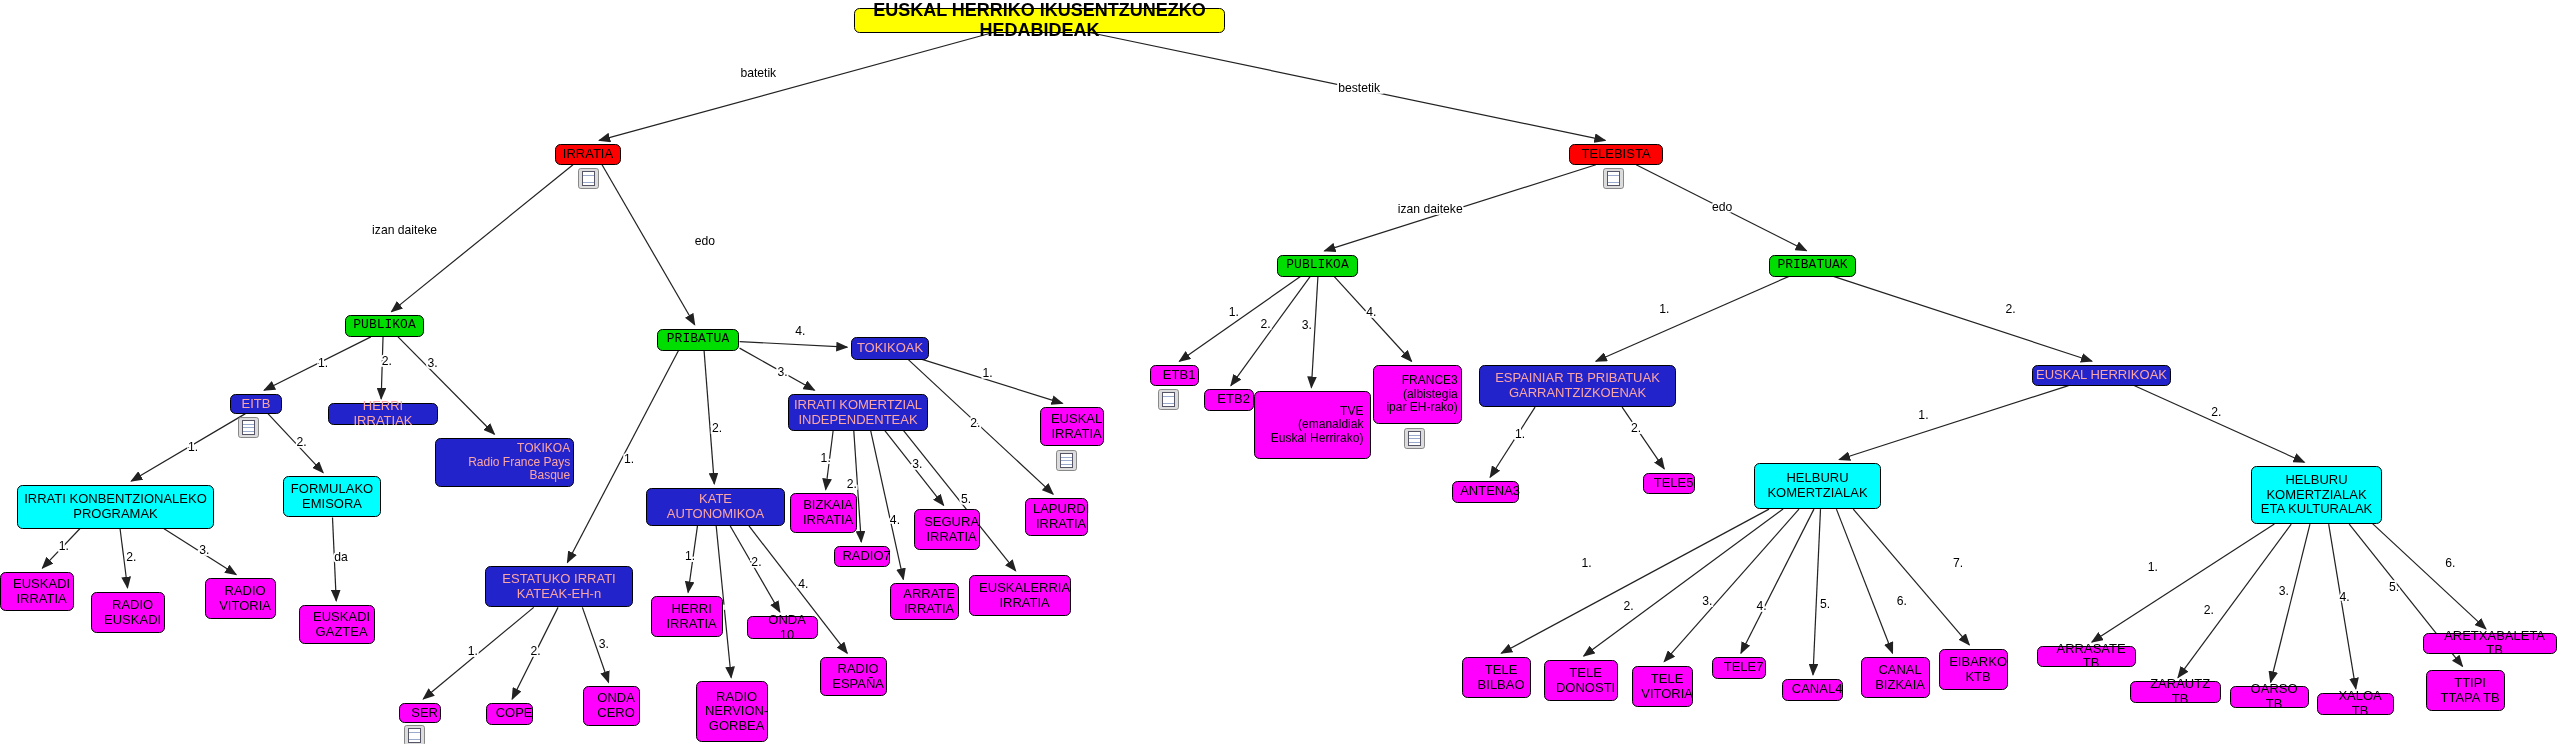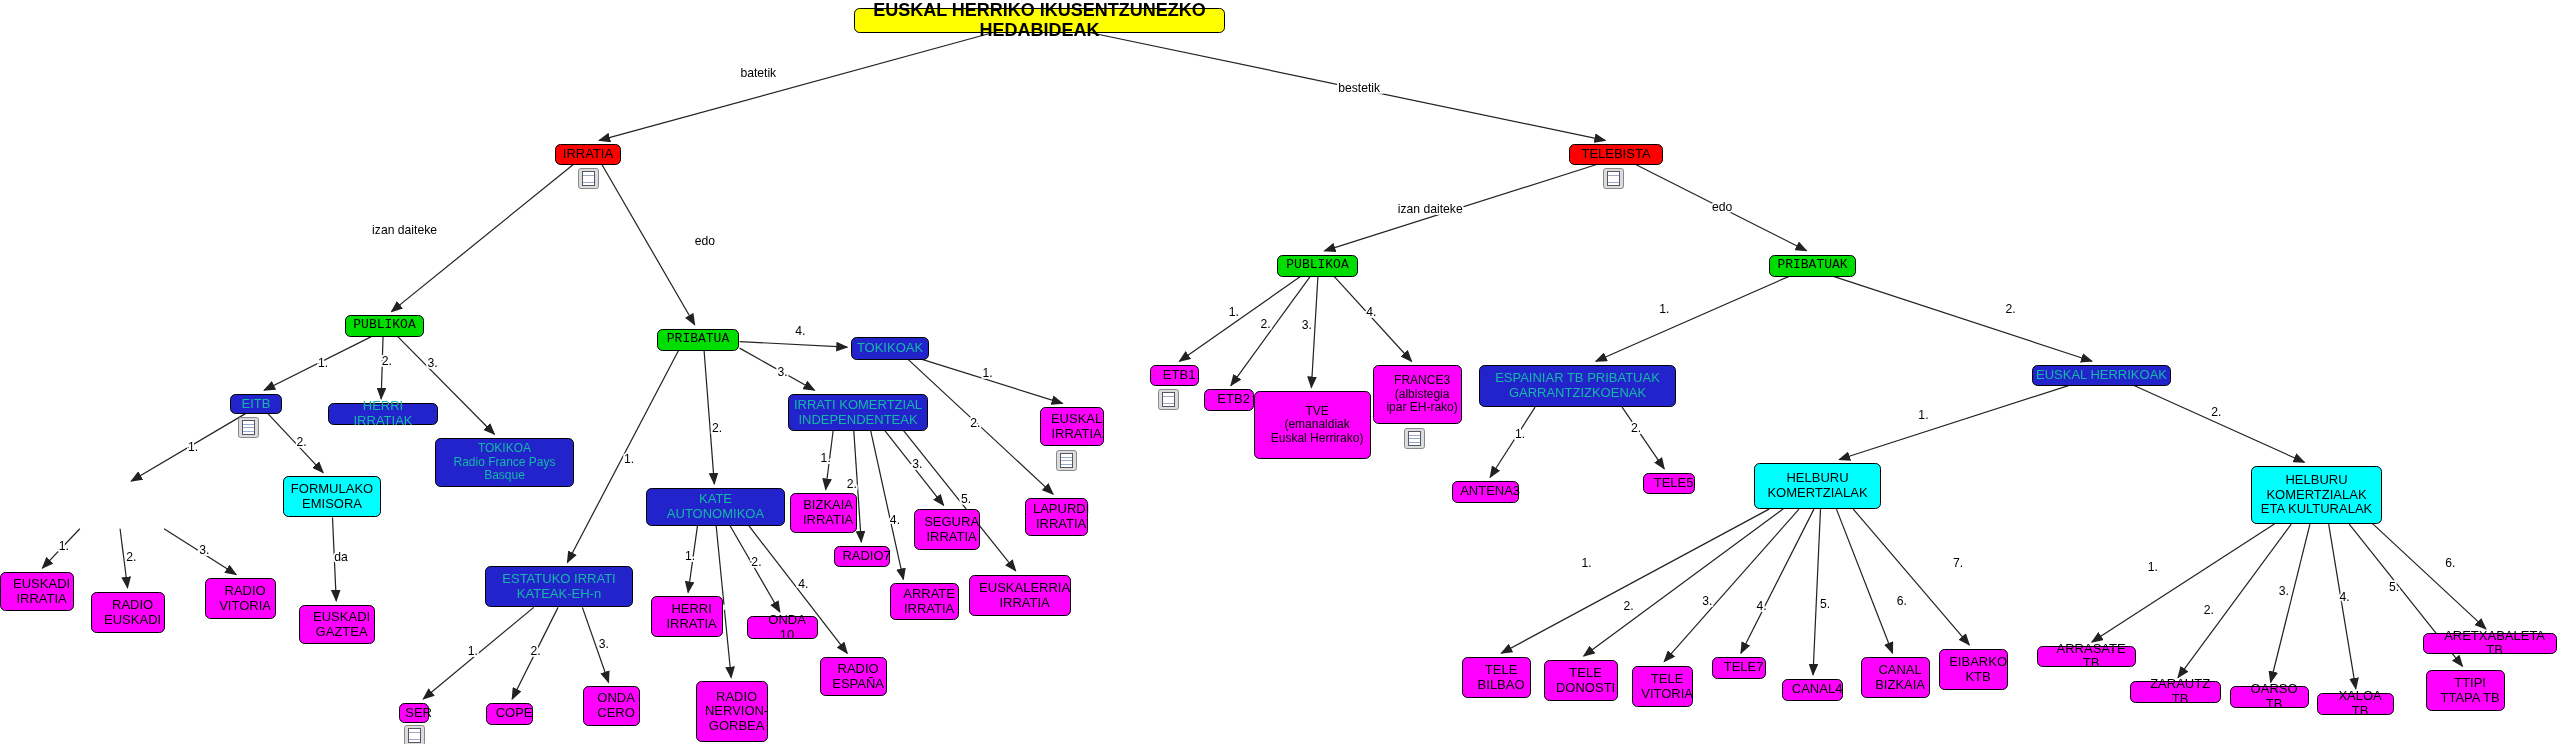--- a/index.html
+++ b/index.html
@@ -7,25 +7,25 @@
           font-family:"Liberation Sans",sans-serif;}
   svg.edges{position:absolute;left:0;top:0;}
   svg.edges line{stroke:#222;stroke-width:1.3;}
   svg.edges text{font:13px "Liberation Sans",sans-serif;fill:#000;text-anchor:middle;
                  paint-order:stroke;stroke:#ffffff;stroke-width:4px;}
   .node{position:absolute;display:flex;align-items:center;justify-content:center;
         text-align:center;border:0.9px solid #000;border-radius:5.6px;
         font-size:13px;line-height:1.12;white-space:pre-line;
         padding:0.9px 2.8px;box-sizing:border-box;color:#000;}
   .root{font-size:18px;font-weight:bold;}
-  .small{font-size:12px;}
+  .small{font-size:12px;text-align:right;}
   .c-yellow{background:#ffff00;}
   .c-red{background:#ff0000;}
   .c-green{background:#00dd00;font-family:Liberation Mono, monospace;}
-  .c-blue{background:#2323cc;color:#14b8a6;}
+  .c-blue{background:#2323cc;color:#fca5a5;}
   .c-cyan{background:#00ffff;}
   .c-magenta{background:#ff00ff;padding-left:12px;}
   .res{position:absolute;width:19px;height:19px;background:#dcdcdc;border:0.9px solid #888;
        border-radius:2.8px;display:flex;align-items:center;justify-content:center;}
   .res .pg{width:10.3px;height:13px;background:#fff;border:0.9px solid #556;
        background-image:repeating-linear-gradient(to bottom,transparent 0 2.8px,#9aaacc 2.8px 3.7px);}
 </style>
 </head>
 <body>
 
@@ -157,38 +157,40 @@
 
   <div class="node c-red" style="left:555px;top:144px;width:66px;height:20.6px">IRRATIA</div>
   <div class="node c-red" style="left:1569px;top:144px;width:94px;height:20.6px">TELEBISTA</div>
 
   <div class="node c-green" style="left:345px;top:315px;width:79px;height:21.5px">PUBLIKOA</div>
   <div class="node c-green" style="left:657px;top:329px;width:82px;height:21.5px">PRIBATUA</div>
   <div class="node c-blue" style="left:230px;top:394px;width:52px;height:19.7px">EITB</div>
   <div class="node c-blue" style="left:328px;top:403px;width:110px;height:21.5px">HERRI IRRATIAK</div>
   <div class="node c-blue small" style="left:435px;top:438px;width:139px;height:49px">TOKIKOA
 Radio France Pays Basque</div>
+  <div class="node c-cyan" style="left:17px;top:485px;width:197px;height:44px">IRRATI KONBENTZIONALEKO
+PROGRAMAK</div>
   <div class="node c-cyan" style="left:283px;top:476px;width:98px;height:41px">FORMULAKO
 EMISORA</div>
   <div class="node c-magenta" style="left:0px;top:572px;width:74px;height:39px">EUSKADI
 IRRATIA</div>
   <div class="node c-magenta" style="left:91px;top:592px;width:74px;height:41px">RADIO
 EUSKADI</div>
   <div class="node c-magenta" style="left:205px;top:578px;width:71px;height:41px">RADIO
 VITORIA</div>
   <div class="node c-magenta" style="left:299px;top:605px;width:76px;height:39px">EUSKADI
 GAZTEA</div>
   <div class="node c-blue" style="left:485px;top:566px;width:148px;height:41px">ESTATUKO IRRATI
 KATEAK-EH-n</div>
   <div class="node c-blue" style="left:646px;top:488px;width:139px;height:38px">KATE
 AUTONOMIKOA</div>
   <div class="node c-blue" style="left:788px;top:394px;width:140px;height:37px">IRRATI KOMERTZIAL
 INDEPENDENTEAK</div>
   <div class="node c-blue" style="left:851px;top:337px;width:78px;height:22.5px">TOKIKOAK</div>
-  <div class="node c-magenta" style="left:399px;top:703px;width:30px;height:19.7px">SER</div>
+  <div class="node c-magenta" style="left:399px;top:703px;width:42px;height:19.7px">SER</div>
   <div class="node c-magenta" style="left:486px;top:703px;width:47px;height:21.5px">COPE</div>
   <div class="node c-magenta" style="left:583px;top:686px;width:57px;height:40px">ONDA
 CERO</div>
   <div class="node c-magenta" style="left:651px;top:596px;width:72px;height:41px">HERRI
 IRRATIA</div>
   <div class="node c-magenta" style="left:747px;top:616px;width:71px;height:23.4px">ONDA 10</div>
   <div class="node c-magenta" style="left:696px;top:681px;width:72px;height:61px">RADIO
 NERVION-
 GORBEA</div>
   <div class="node c-magenta" style="left:820px;top:657px;width:67px;height:39px">RADIO

